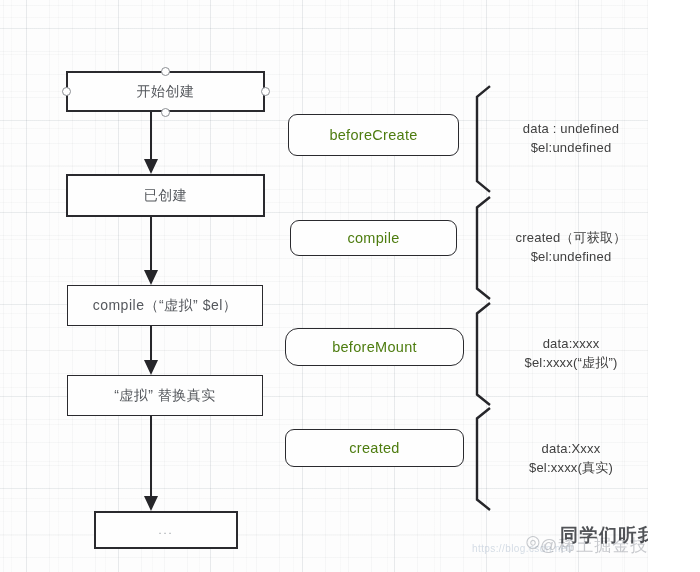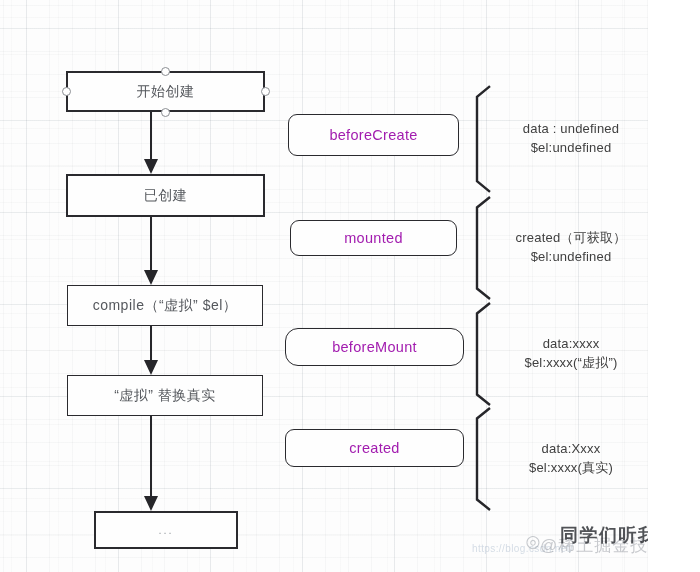--- a/index.html
+++ b/index.html
@@ -99,21 +99,21 @@
   
   .hook-box {
     position: absolute;
     box-sizing: border-box;
     background: #fefefe;
     border: 1.8px solid #2a2a2e;
     border-radius: 9px;
     display: flex;
     align-items: center;
     justify-content: center;
-    color: #a21caf;
+    color: #4d7c0f;
     font-size: 14.5px;
     letter-spacing: 0.3px;
     white-space: nowrap;
   }
 
   
   .note-group {
     position: absolute;
     display: flex;
     align-items: center;
@@ -226,21 +226,21 @@
   </div>
   <div class="arrow" id="ar3" style="left: 141px; top: 416px; width: 20px; height: 95px;">
     <div class="shaft" style="height: 82px;"></div>
     <div class="head"></div>
   </div>
 
   <div class="hook-box" id="hk0" style="left: 288px; top: 114px; width: 171px; height: 42px;">
     <span>beforeCreate</span>
   </div>
   <div class="hook-box" id="hk1" style="left: 290px; top: 220px; width: 167px; height: 36px;">
-    <span>mounted</span>
+    <span>compile</span>
   </div>
   <div class="hook-box" id="hk2" style="left: 285px; top: 328px; width: 179px; height: 38px; border-radius: 13px;">
     <span>beforeMount</span>
   </div>
   <div class="hook-box" id="hk3" style="left: 285px; top: 429px; width: 179px; height: 38px;">
     <span>created</span>
   </div>
 
   <div class="note-group" id="ng0" style="left: 472px; top: 85px; width: 198px; height: 108px;">
     <div class="brace left">

